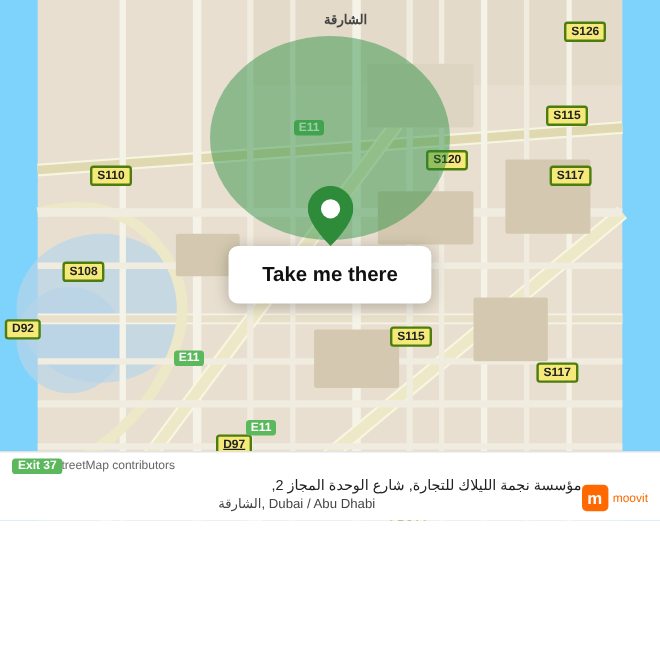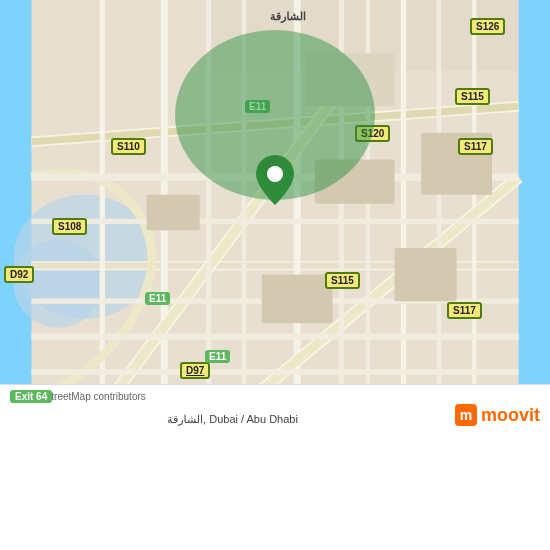--- a/index.html
+++ b/index.html
@@ -219,51 +219,53 @@
     <rect x="310" y="60" width="100" height="60" fill="#ddd5c2" rx="2"></rect>
     <rect x="440" y="150" width="80" height="70" fill="#d4c9b0" rx="2"></rect>
   </svg>
 
   <div class="green-circle-bg"></div>
 
   <div class="city-label" style="top: 10px; left: 270px;">الشارقة</div>
 
   <div class="road-label" style="top: 18px; left: 470px;">S126</div>
   <div class="road-label" style="top: 88px; left: 455px;">S115</div>
-  <div class="road-label" style="top: 138px; left: 75px; margin-left: 36px;">S110</div>
+  <div class="road-label" style="top: 138px; left: 75px;">S110</div>
   <div class="road-label" style="top: 218px; left: 52px;">S108</div>
   <div class="road-label" style="top: 125px; left: 355px;">S120</div>
   <div class="road-label" style="top: 138px; left: 458px;">S117</div>
   <div class="road-label" style="top: 302px; left: 447px;">S117</div>
   <div class="road-label" style="top: 272px; left: 325px;">S115</div>
   <div class="road-label" style="top: 266px; left: 4px;">D92</div>
   <div class="road-label" style="top: 362px; left: 180px; text-decoration: underline;">D97</div>
   <div class="road-label" style="top: 387px; left: 325px; margin-top: 36px;">D64</div>
 
   <div class="highway-label" style="top: 100px; left: 245px;">E11</div>
   <div class="highway-label" style="top: 292px; left: 145px;">E11</div>
   <div class="highway-label" style="top: 350px; left: 205px;">E11</div>
 
   <div class="take-me-there-popup">
 
     <svg class="pin-icon" viewBox="0 0 38 50" xmlns="http://www.w3.org/2000/svg">
       <path d="M19 0 C8.5 0 0 8.5 0 19 C0 32 19 50 19 50 C19 50 38 32 38 19 C38 8.5 29.5 0 19 0 Z" fill="#2e8b3a"></path>
       <circle cx="19" cy="19" r="8" fill="white"></circle>
     </svg>
+    <div class="popup-box">Take me there</div>
   </div>
 
   <div class="bottom-bar">
     <div class="attribution">
       <span>© OpenStreetMap contributors</span>
-      <span class="exit-label">Exit 64</span>
+      <span class="exit-label">Exit 37</span>
     </div>
     <div style="display: flex; justify-content: space-between; align-items: flex-end;">
       <div style="flex:1">
+        <div class="location-name">مؤسسة نجمة الليلاك للتجارة, شارع الوحدة المجاز 2,</div>
         <div class="sub-location">الشارقة, Dubai / Abu Dhabi</div>
       </div>
       <div class="moovit-logo">
         <div class="moovit-m">m</div>
-        <span style="font-size:18px; font-weight:bold; color:#ff6900;">moovit</span>
+        <span style="font-size:10px; font-weight:normal; color:#ff6900;">moovit</span>
       </div>
     </div>
   </div>
 
 </div>
 
 </body></html>

